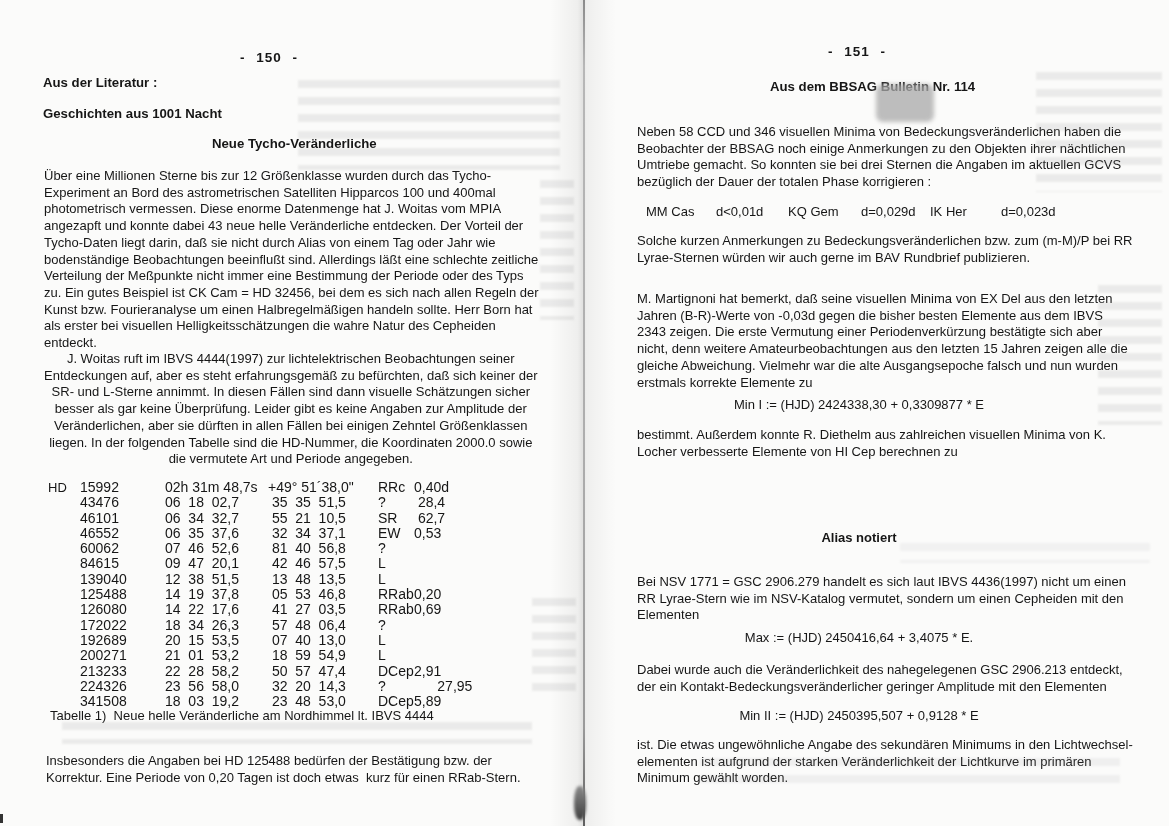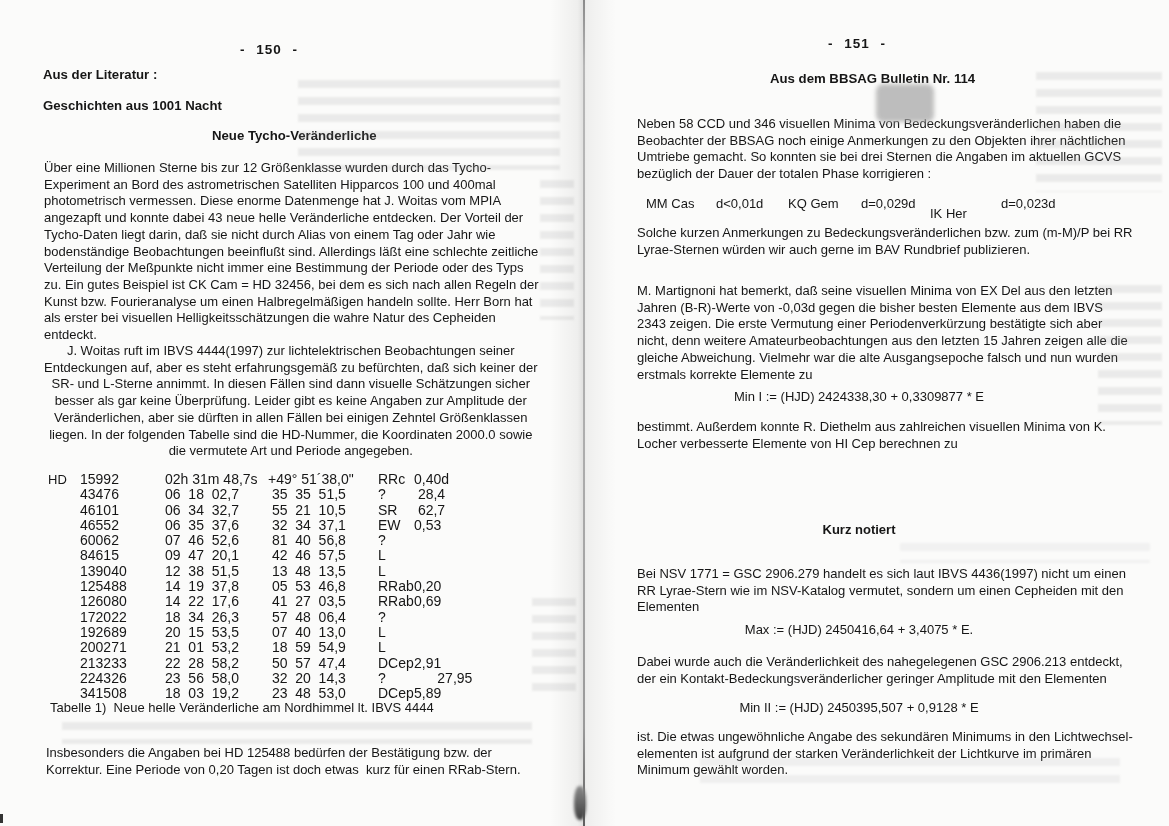--- a/index.html
+++ b/index.html
@@ -3,42 +3,42 @@
 <meta charset="utf-8">
 <style>
   html,body{margin:0;padding:0;}
   body{
     width:1169px;height:826px;position:relative;overflow:hidden;
     background:#fbfbfa;
     font-family:"Liberation Sans","DejaVu Sans",sans-serif;
     color:#161616;
     -webkit-font-smoothing:antialiased;
   }
-  .page{position:absolute;top:0;height:610px;background:transparent;}
+  .page{position:absolute;top:8px;height:610px;background:transparent;}
   #page-left{left:0;width:584px;}
   #page-right{left:584px;width:585px;}
 
   .txt{position:absolute;white-space:pre;font-size:13px;line-height:16.7px;}
   .pagenum{font-weight:bold;letter-spacing:1px;word-spacing:6px;font-size:13.5px;}
   .heading{font-weight:bold;font-size:13.2px;}
   .centerblock{position:absolute;text-align:center;white-space:pre;font-size:13px;}
 
   
   #tycho-rows{position:absolute;left:80px;top:472px;font-size:14px;}
   .trow{display:flex;height:15.3px;line-height:15.3px;white-space:pre;}
   .tc{display:inline-block;flex:0 0 auto;overflow:visible;}
   .tc-num{width:85px;}
   .tc-ra{width:103px;}
   .tc-dec{width:110px;}
   .tc-type{width:36px;}
 
   
   .starrow{position:absolute;left:638px;top:196px;display:flex;font-size:13px;white-space:pre;}
   .sc{display:inline-block;flex:0 0 auto;}
-  .sc-0{width:70px;margin-left:8px;}.sc-1{width:72px;}.sc-2{width:73px;}.sc-3{width:69px;}.sc-4{width:71px;margin-top:10px;}
+  .sc-0{width:70px;margin-left:8px;}.sc-1{width:72px;}.sc-2{width:73px;}.sc-3{width:69px;}.sc-4{width:71px;}
 
   
   .bleed{
     position:absolute;
     background:repeating-linear-gradient(to bottom, rgba(150,150,150,0.38) 0 8px, rgba(0,0,0,0) 8px 17px);
     filter:blur(1.3px);
     opacity:.42;
     pointer-events:none;
   }
   .smudge{
@@ -143,21 +143,21 @@
 Jahren (B-R)-Werte von -0,03d gegen die bisher besten Elemente aus dem IBVS
 2343 zeigen. Die erste Vermutung einer Periodenverkürzung bestätigte sich aber
 nicht, denn weitere Amateurbeobachtungen aus den letzten 15 Jahren zeigen alle die
 gleiche Abweichung. Vielmehr war die alte Ausgangsepoche falsch und nun wurden
 erstmals korrekte Elemente zu</div>
 
   <div class="centerblock" style="left:20px;top:389px;width:510px;">Min I := (HJD) 2424338,30 + 0,3309877 * E</div>
   <div class="txt" style="left:53px;top:419px;">bestimmt. Außerdem konnte R. Diethelm aus zahlreichen visuellen Minima von K.
 Locher verbesserte Elemente von HI Cep berechnen zu</div>
 
-  <div class="centerblock heading" style="left:20px;top:522px;width:510px;">Kurz notiert</div>
+  <div class="centerblock heading" style="left:20px;top:522px;width:510px;">Alias notiert</div>
 
   <div class="txt" style="left:53px;top:566px;">Bei NSV 1771 = GSC 2906.279 handelt es sich laut IBVS 4436(1997) nicht um einen
 RR Lyrae-Stern wie im NSV-Katalog vermutet, sondern um einen Cepheiden mit den
 Elementen</div>
   <div class="centerblock" style="left:20px;top:622px;width:510px;">Max := (HJD) 2450416,64 + 3,4075 * E.</div>
   <div class="txt" style="left:53px;top:654px;">Dabei wurde auch die Veränderlichkeit des nahegelegenen GSC 2906.213 entdeckt,
 der ein Kontakt-Bedeckungsveränderlicher geringer Amplitude mit den Elementen</div>
   <div class="centerblock" style="left:20px;top:700px;width:510px;">Min II := (HJD) 2450395,507 + 0,9128 * E</div>
   <div class="txt" style="left:53px;top:729px;">ist. Die etwas ungewöhnliche Angabe des sekundären Minimums in den Lichtwechsel-
 elementen ist aufgrund der starken Veränderlichkeit der Lichtkurve im primären

